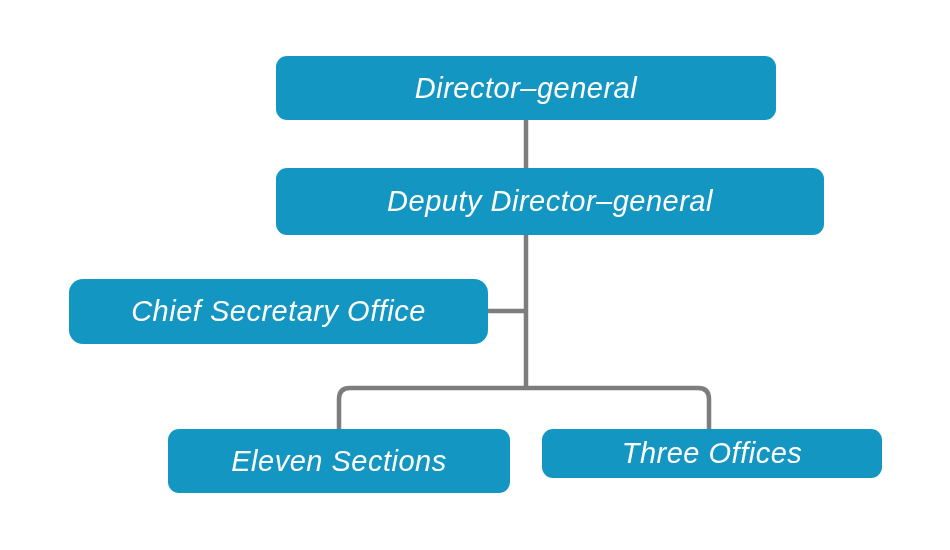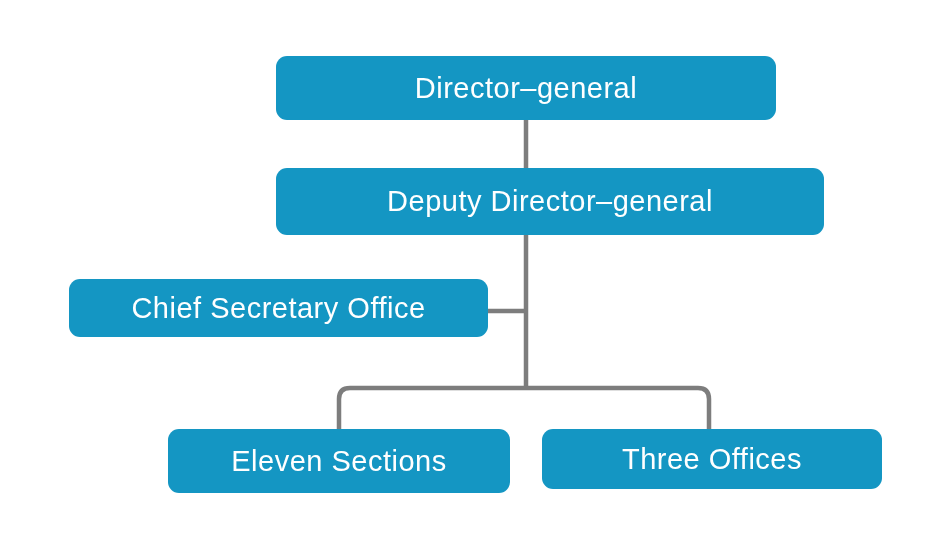--- a/index.html
+++ b/index.html
@@ -14,20 +14,21 @@
     padding: 0;
     background: var(--background);
   }
   .canvas {
     position: relative;
     width: 950px;
     height: 550px;
     background: var(--background);
     overflow: hidden;
     font-family: "Liberation Sans", "DejaVu Sans", sans-serif;
+    font-style: italic;
   }
   .connectors {
     position: absolute;
     left: 0;
     top: 0;
     width: 950px;
     height: 550px;
     z-index: 1;
   }
   .connectors path {
@@ -44,23 +45,23 @@
     display: flex;
     align-items: center;
     justify-content: center;
     font-size: 29px;
     line-height: 1;
     text-align: center;
     letter-spacing: 0.5px;
   }
   .node-director-general        { left: 276px; top:  56px; width: 500px; height: 64px; }
   .node-deputy-director-general { left: 276px; top: 168px; width: 548px; height: 67px; }
-  .node-chief-secretary-office  { left:  69px; top: 279px; width: 419px; height: 58px; }
+  .node-chief-secretary-office  { left:  69px; top: 279px; width: 419px; height: 65px; border-radius: 14px; }
   .node-eleven-sections         { left: 168px; top: 429px; width: 342px; height: 64px; text-align: right; }
-  .node-three-offices           { left: 542px; top: 429px; width: 340px; height: 60px; }
+  .node-three-offices           { left: 542px; top: 429px; width: 340px; height: 49px; }
 </style>
 </head>
 <body>
 
 <div class="canvas">
 
   <svg class="connectors" viewBox="0 0 950 550" xmlns="http://www.w3.org/2000/svg" aria-hidden="true">
 
     <path d="M 526 118 L 526 388"></path>
 

